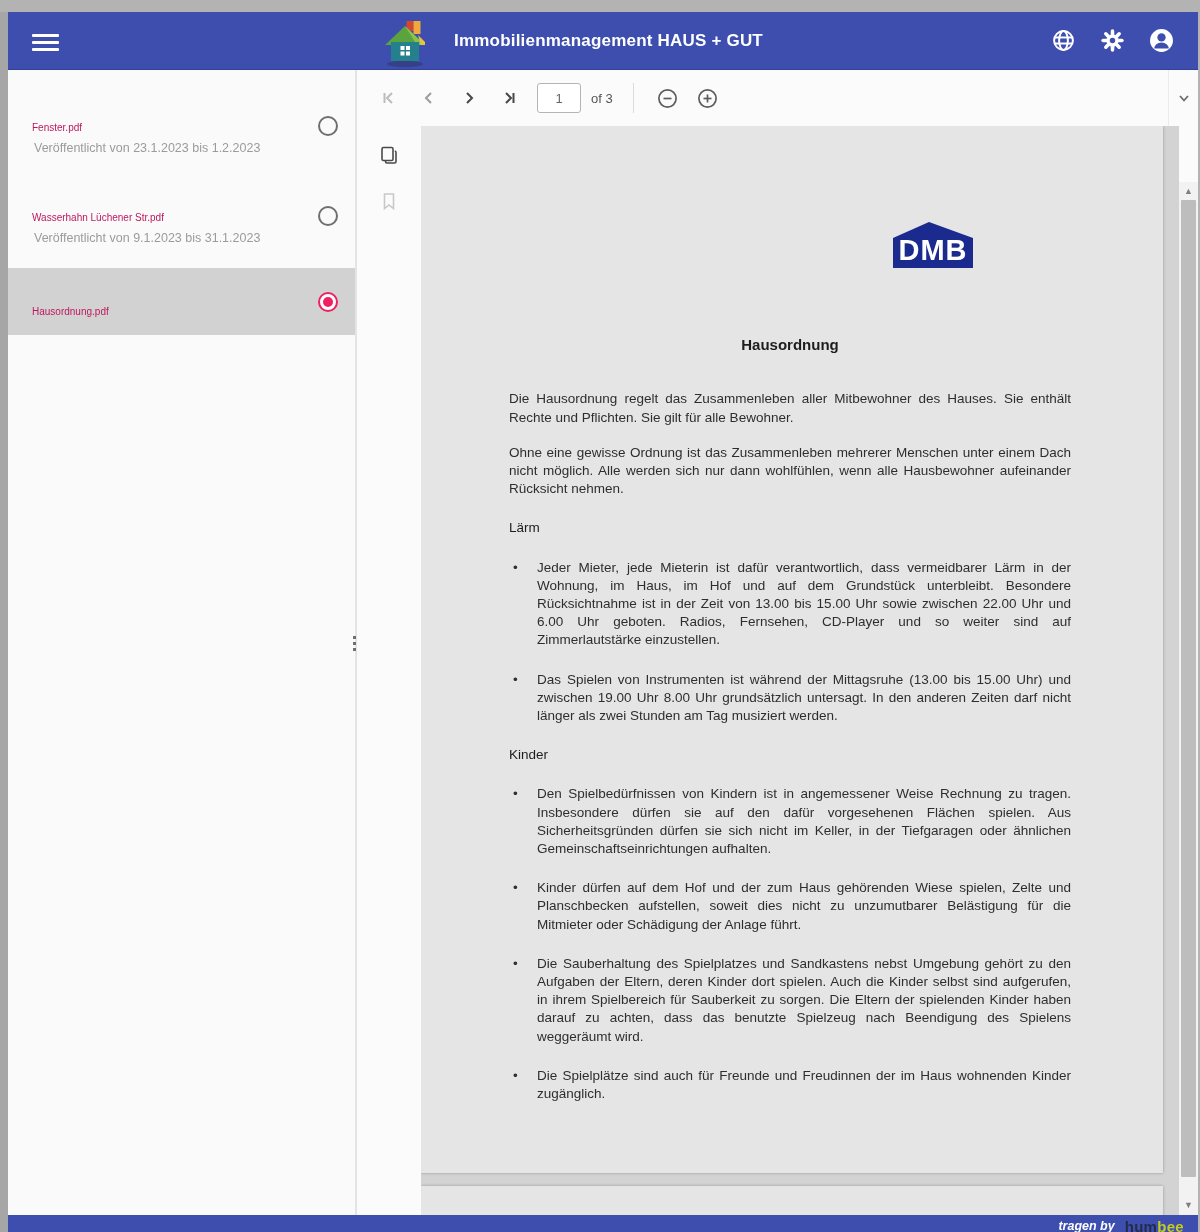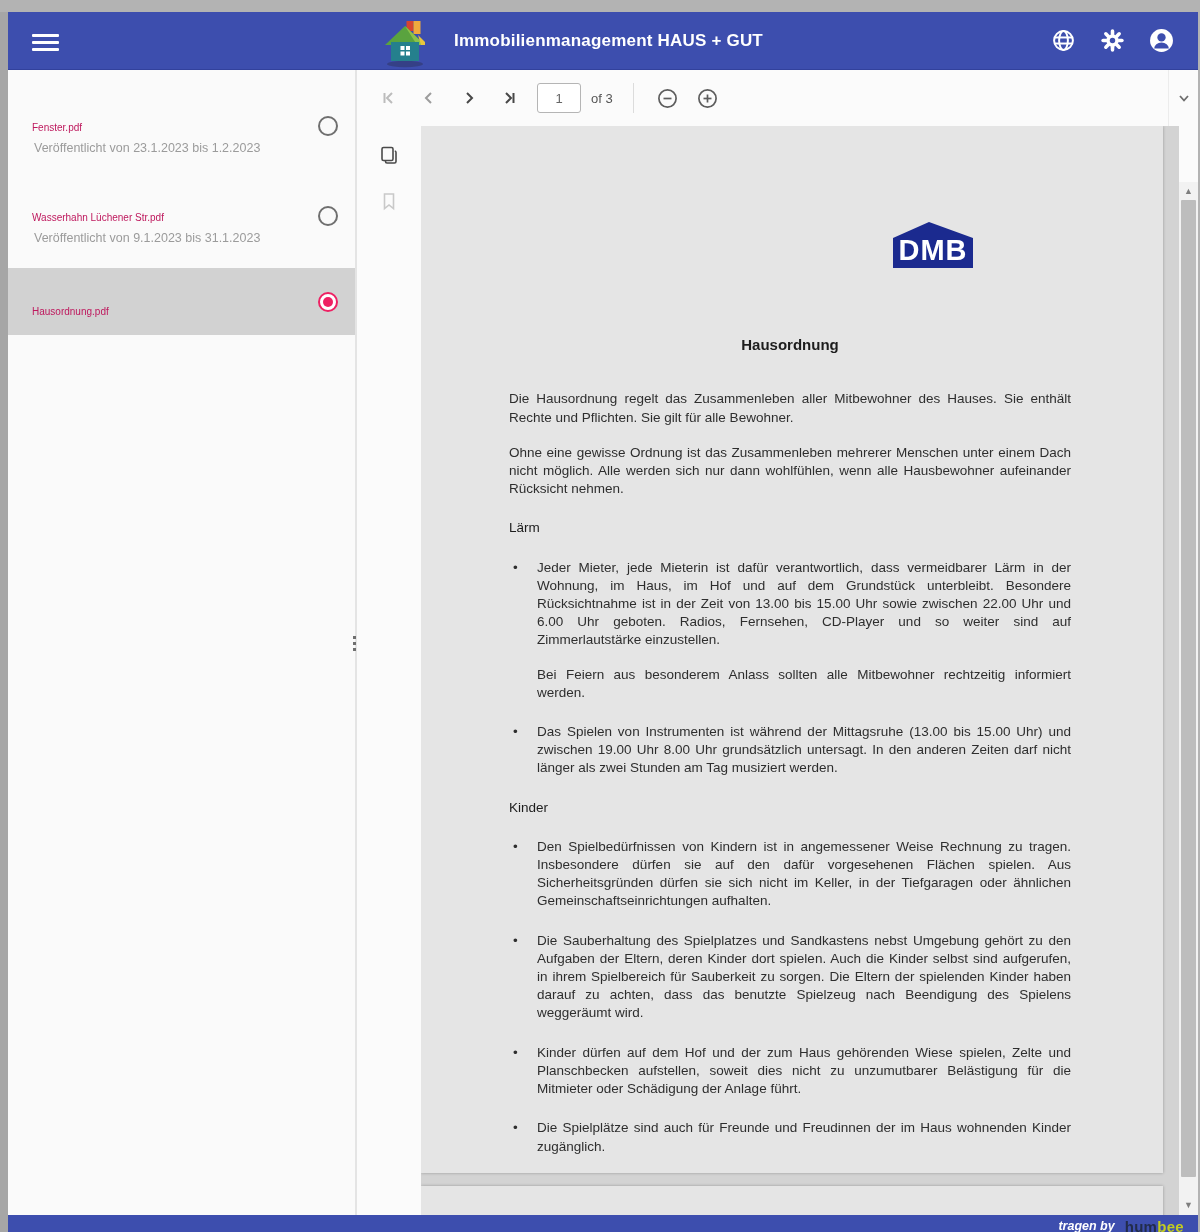--- a/index.html
+++ b/index.html
@@ -260,30 +260,29 @@
             <div class="doc-inner">
               <div class="doc-title">Hausordnung</div>
 
               <p class="para first">Die Hausordnung regelt das Zusammenleben aller Mitbewohner des Hauses. Sie enthält Rechte und Pflichten. Sie gilt für alle Bewohner.</p>
               <p class="para">Ohne eine gewisse Ordnung ist das Zusammenleben mehrerer Menschen unter einem Dach nicht möglich. Alle werden sich nur dann wohlfühlen, wenn alle Hausbewohner aufeinander Rücksicht nehmen.</p>
 
               <div class="sec-heading">Lärm</div>
               <ul class="blist">
                 <li>Jeder Mieter, jede Mieterin ist dafür verantwortlich, dass vermeidbarer Lärm in der Wohnung, im Haus, im Hof und auf dem Grundstück unterbleibt. Besondere Rücksichtnahme ist in der Zeit von 13.00 bis 15.00 Uhr sowie zwischen 22.00 Uhr und 6.00 Uhr geboten. Radios, Fernsehen, CD-Player und so weiter sind auf Zimmerlautstärke einzustellen.</li>
               </ul>
-              <p class="note">Bei Feiern aus besonderem Anlass sollten alle Mitbewohner rechtzeitig informiert werden.</p>
               <ul class="blist">
                 <li>Das Spielen von Instrumenten ist während der Mittagsruhe (13.00 bis 15.00 Uhr) und zwischen 19.00 Uhr 8.00 Uhr grundsätzlich untersagt. In den anderen Zeiten darf nicht länger als zwei Stunden am Tag musiziert werden.</li>
               </ul>
 
               <div class="sec-heading">Kinder</div>
               <ul class="blist">
                 <li>Den Spielbedürfnissen von Kindern ist in angemessener Weise Rechnung zu tragen. Insbesondere dürfen sie auf den dafür vorgesehenen Flächen spielen. Aus Sicherheitsgründen dürfen sie sich nicht im Keller, in der Tiefgaragen oder ähnlichen Gemeinschaftseinrichtungen aufhalten.</li>
+                <li>Kinder dürfen auf dem Hof und der zum Haus gehörenden Wiese spielen, Zelte und Planschbecken aufstellen, soweit dies nicht zu unzumutbarer Belästigung für die Mitmieter oder Schädigung der Anlage führt.</li>
                 <li>Die Sauberhaltung des Spielplatzes und Sandkastens nebst Umgebung gehört zu den Aufgaben der Eltern, deren Kinder dort spielen. Auch die Kinder selbst sind aufgerufen, in ihrem Spielbereich für Sauberkeit zu sorgen. Die Eltern der spielenden Kinder haben darauf zu achten, dass das benutzte Spielzeug nach Beendigung des Spielens weggeräumt wird.</li>
-                <li>Kinder dürfen auf dem Hof und der zum Haus gehörenden Wiese spielen, Zelte und Planschbecken aufstellen, soweit dies nicht zu unzumutbarer Belästigung für die Mitmieter oder Schädigung der Anlage führt.</li>
                 <li>Die Spielplätze sind auch für Freunde und Freudinnen der im Haus wohnenden Kinder zugänglich.</li>
               </ul>
             </div>
           </div>
 
           <div class="sheet page2"></div>
         </div>
 
         <div class="scrollbar">
           <button class="sb-arrow up">▲</button>

